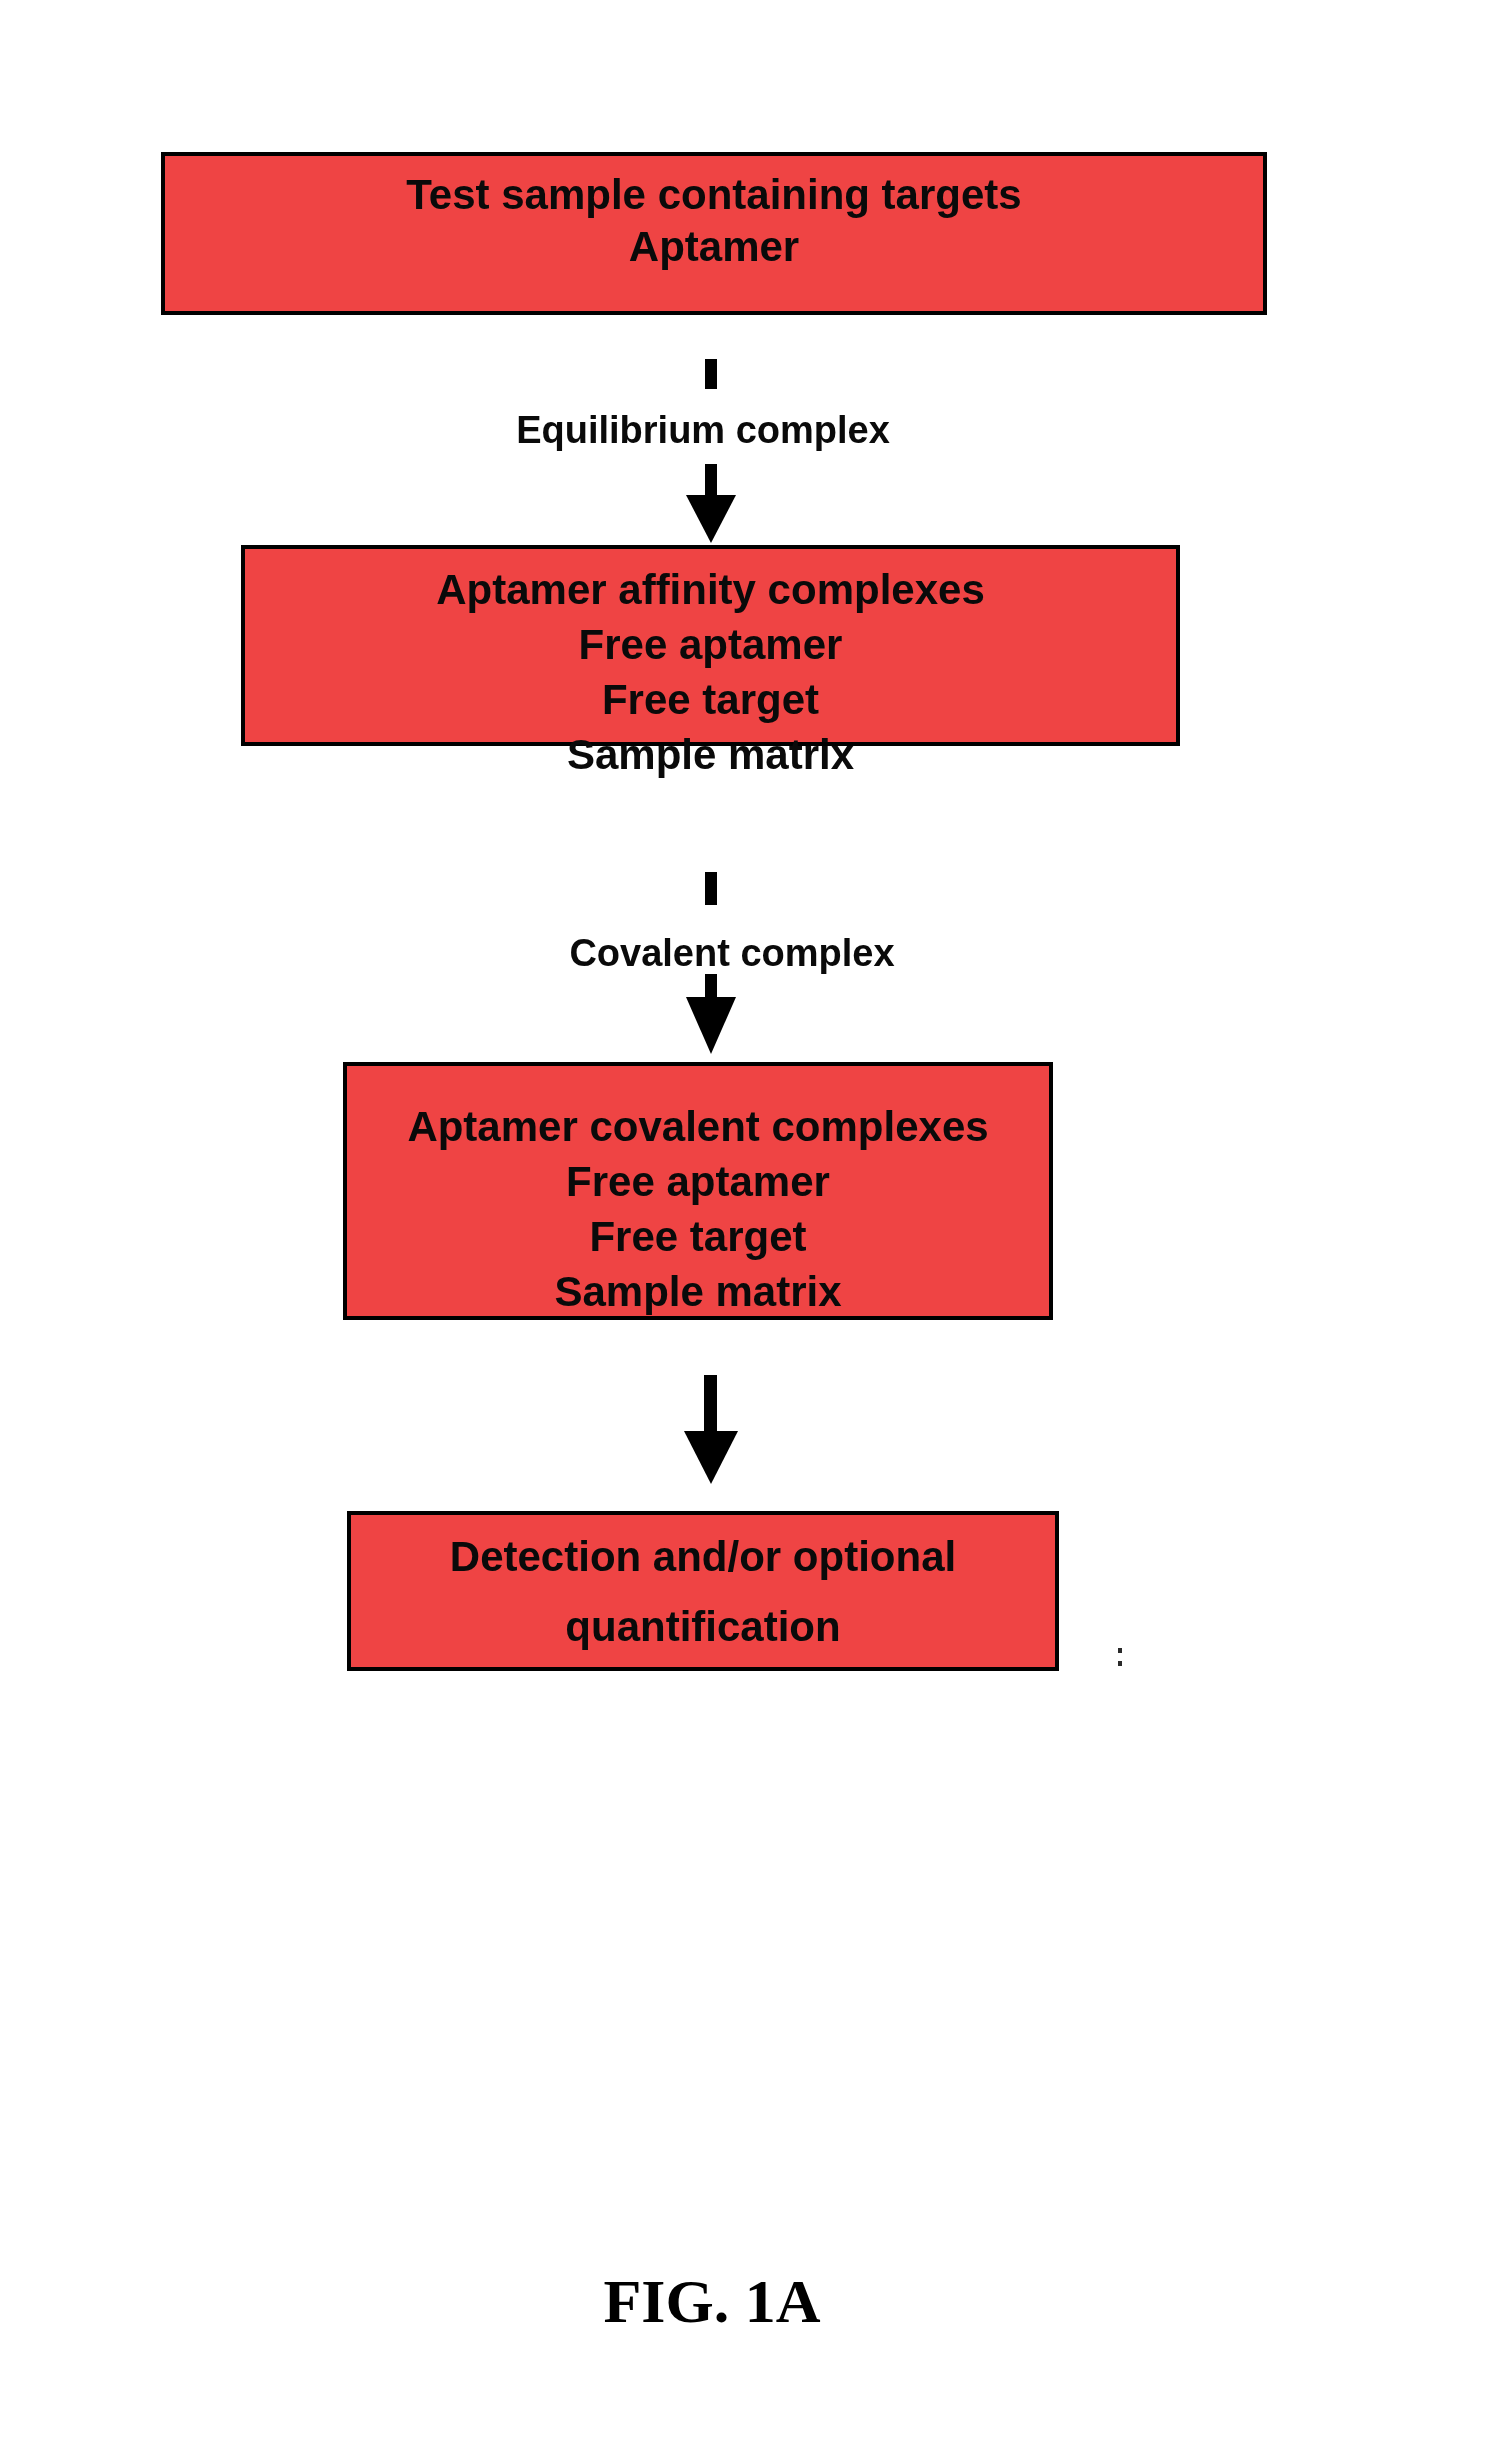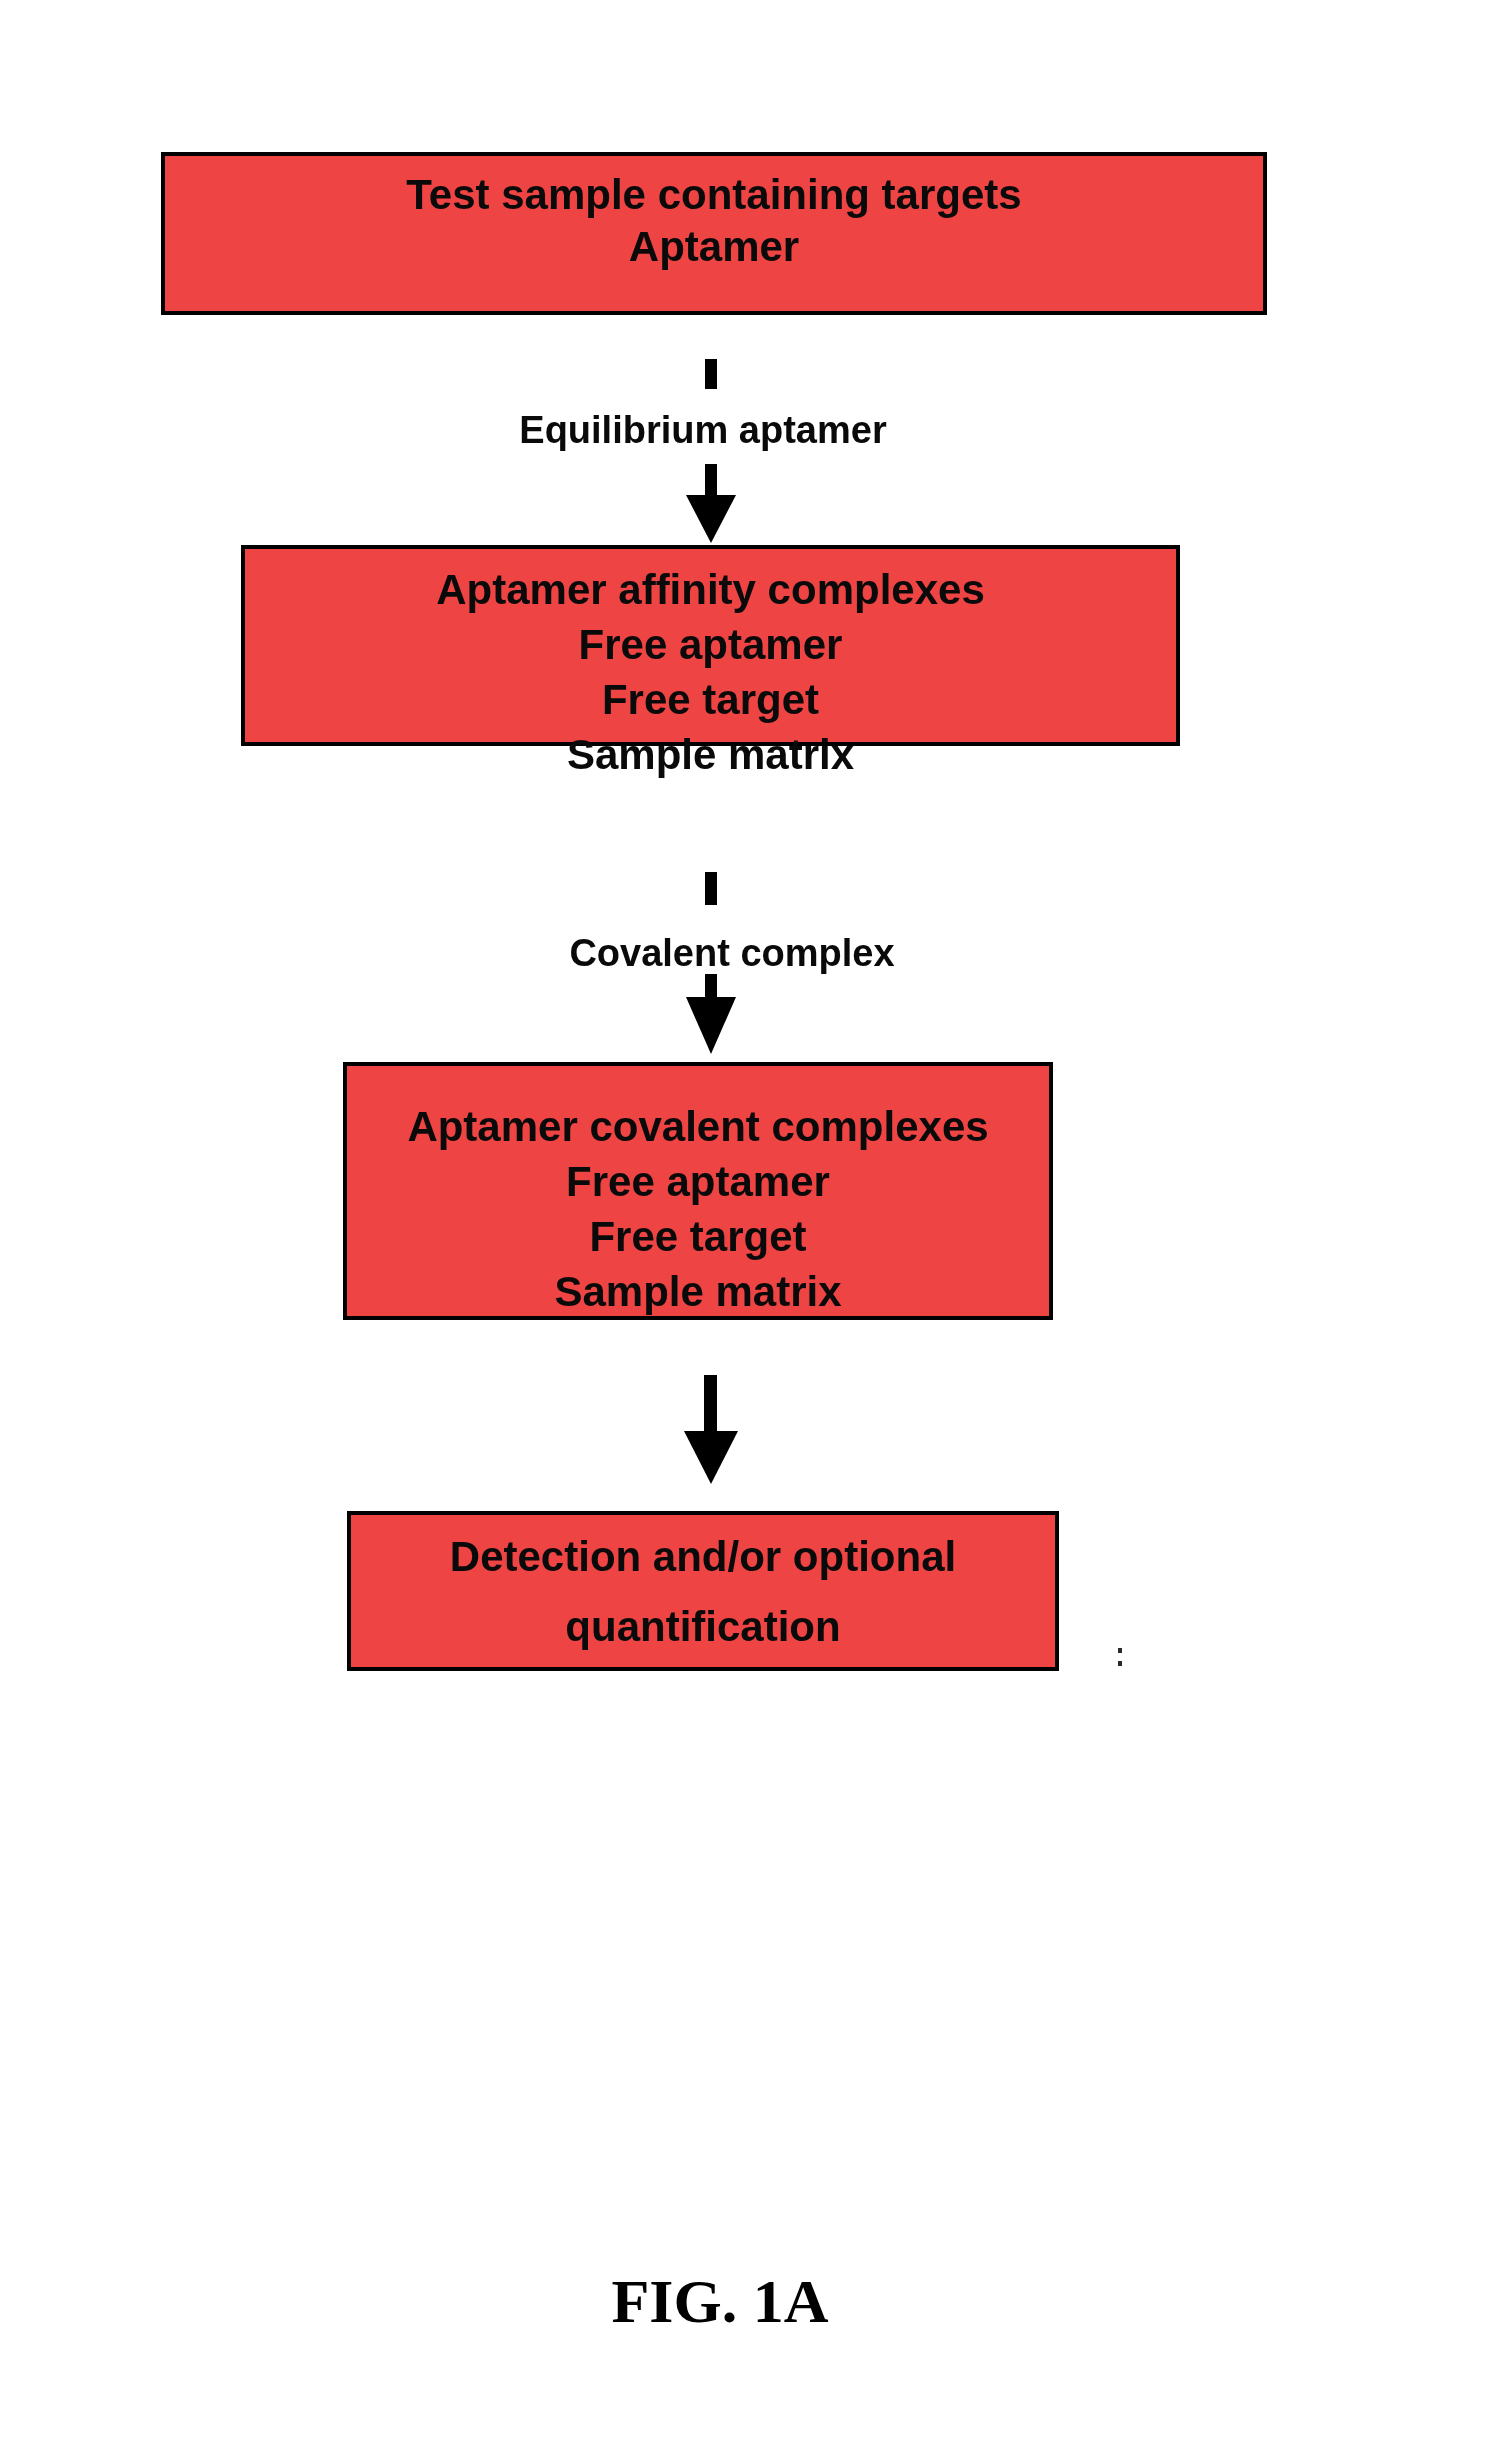--- a/index.html
+++ b/index.html
@@ -85,21 +85,20 @@
     position: absolute;
     left: 712px;
     top: 2270px;
     transform: translateX(-50%);
     font-family: "Liberation Serif", serif;
     font-weight: bold;
     font-size: 62px;
     line-height: 1;
     white-space: nowrap;
     color: #000000;
-    margin-left: 8px;
   }
 
   .artifact-dot {
     position: absolute;
     width: 3.7px;
     height: 4.6px;
     background: #2a2a2a;
   }
   .dot-a { left: 1118px; top: 1648px; }
   .dot-b { left: 1118px; top: 1661px; }
@@ -108,21 +107,21 @@
 <body>
 
 <div class="page">
 
   <div class="flow-box box1">
     <div class="line">Test sample containing targets</div>
     <div class="line">Aptamer</div>
   </div>
 
   <div class="arrow-gap gap1"></div>
-  <div class="arrow-label label1">Equilibrium aptamer</div>
+  <div class="arrow-label label1">Equilibrium complex</div>
   <div class="arrow-shaft shaft1"></div>
   <div class="arrow-head head1"></div>
 
   <div class="flow-box box2">
     <div class="line">Aptamer affinity complexes</div>
     <div class="line">Free aptamer</div>
     <div class="line">Free target</div>
     <div class="line">Sample matrix</div>
   </div>
 

